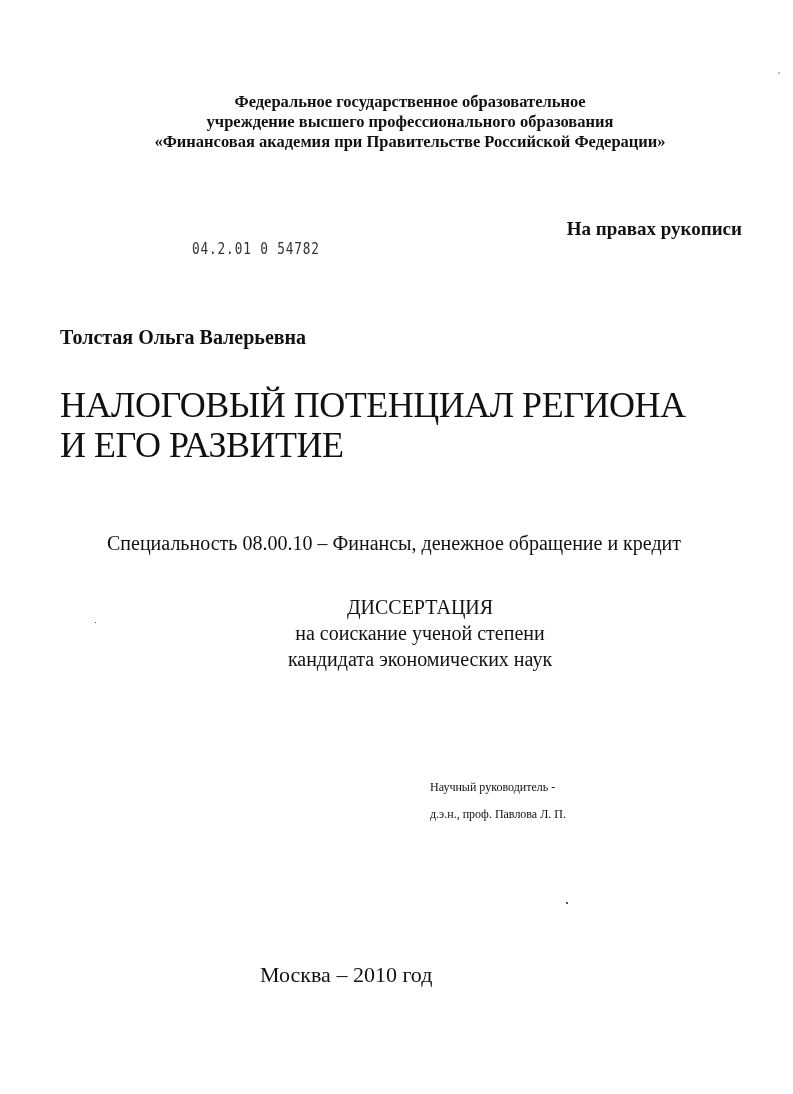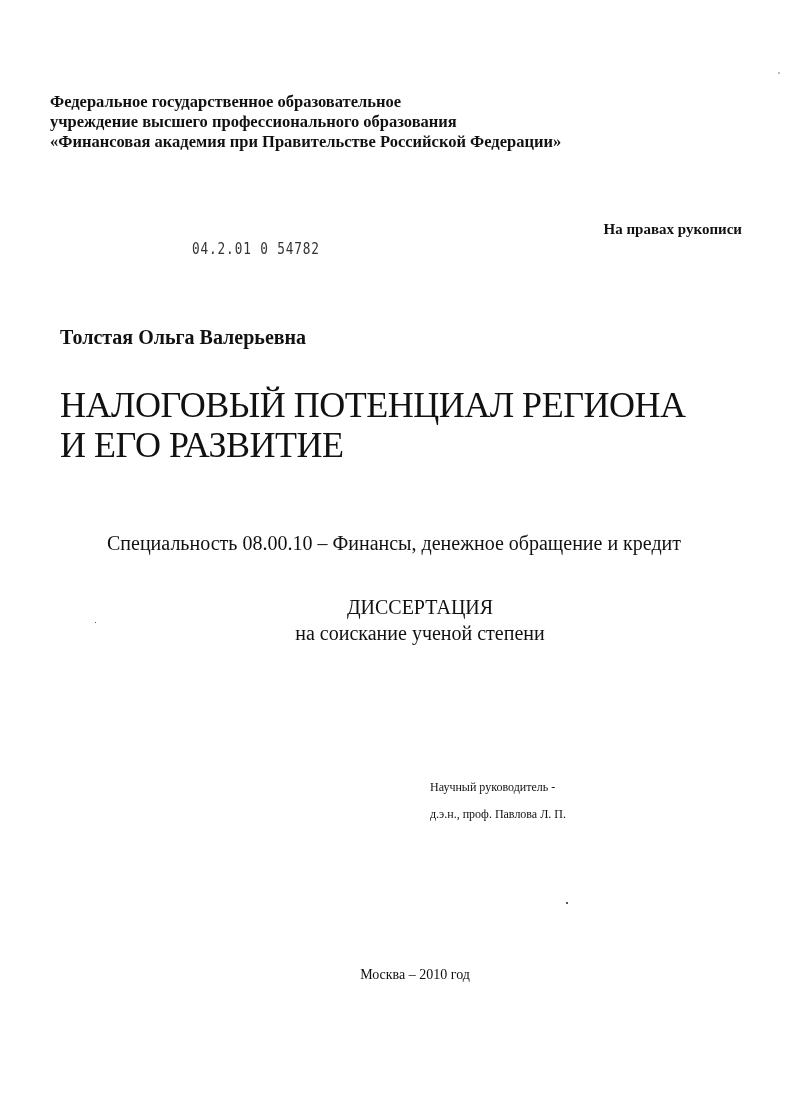--- a/index.html
+++ b/index.html
@@ -13,32 +13,32 @@
       position: relative;
       overflow: hidden;
       font-family: "Liberation Serif", "DejaVu Serif", serif;
       color: #111111;
     }
     .abs { position: absolute; }
     .institution {
       top: 92px;
       left: 50px;
       width: 720px;
-      text-align: left;
+      text-align: center;
       font-weight: bold;
       font-size: 16.5px;
       line-height: 20px;
     }
     .rights {
       top: 216px;
       left: 480px;
       width: 262px;
       text-align: right;
       font-weight: bold;
-      font-size: 15px;
+      font-size: 19px;
       line-height: 26px;
     }
     .stamp {
       top: 240px;
       left: 192px;
       font-family: "DejaVu Sans Mono", "Liberation Mono", monospace;
       font-size: 15px;
       letter-spacing: 1px;
       color: #333333;
       transform: scaleX(0.85);
@@ -85,22 +85,21 @@
       left: 430px;
       width: 315px;
       text-align: left;
       font-size: 12px;
       line-height: 27px;
     }
     .city-year {
       top: 960px;
       left: 260px;
       width: 310px;
-      text-align: center;
-      font-size: 14px;
+      font-size: 22px;
       line-height: 30px;
     }
     .speck {
       width: 2px;
       height: 2px;
       background: #555555;
     }
   </style>
 </head>
 <body>
@@ -120,20 +119,21 @@
 <div class="abs title">
   <div>НАЛОГОВЫЙ ПОТЕНЦИАЛ РЕГИОНА</div>
   <div>И ЕГО РАЗВИТИЕ</div>
 </div>
 
 <div class="abs specialty">Специальность 08.00.10 – Финансы, денежное обращение и кредит</div>
 
 <div class="abs dissertation">
   <div>ДИССЕРТАЦИЯ</div>
   <div>на соискание ученой степени</div>
+  <div>кандидата экономических наук</div>
 </div>
 
 <div class="abs supervisor">
   <div>Научный руководитель -</div>
   <div>д.э.н., проф. Павлова Л. П.</div>
 </div>
 
 <div class="abs city-year">Москва – 2010 год</div>
 
 <div class="abs speck" style="top:72px; left:778px; background:#bbbbbb;"></div>

